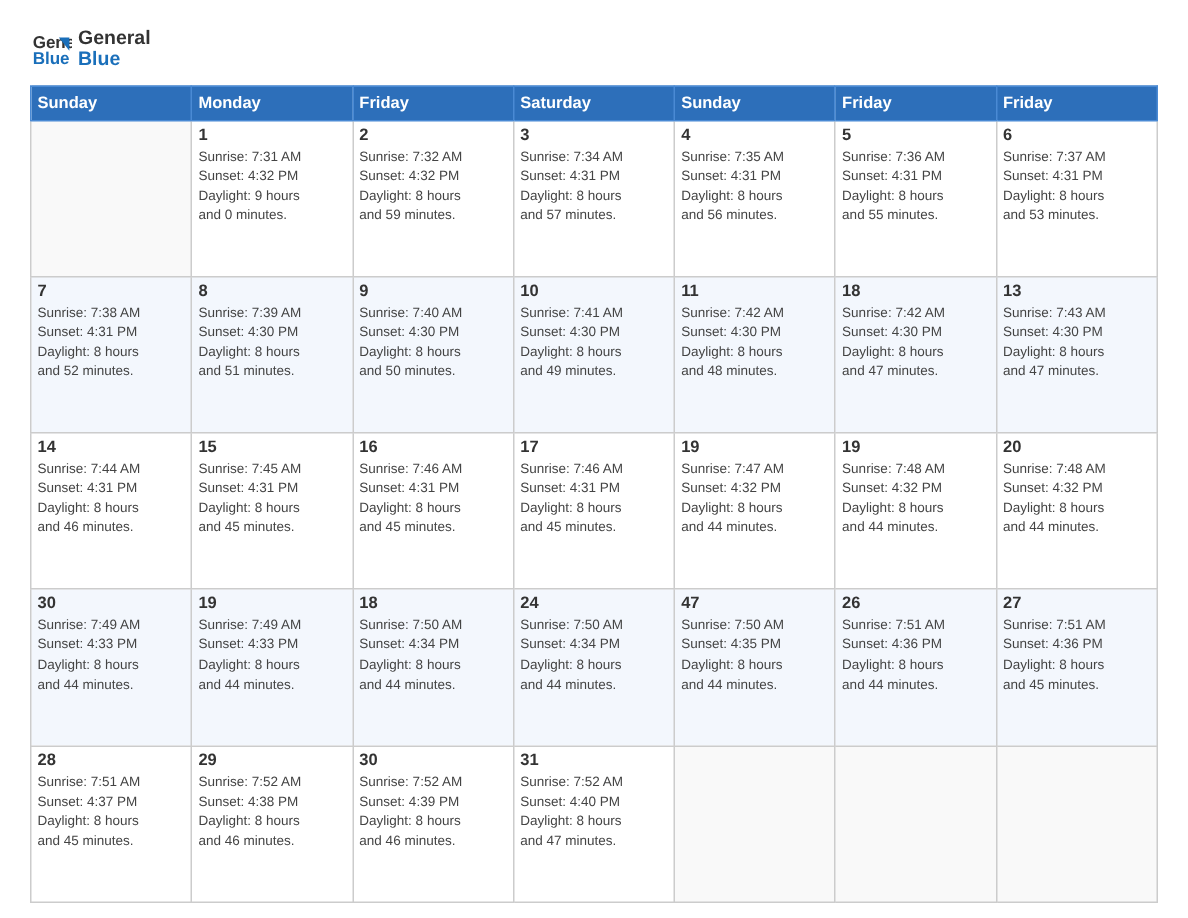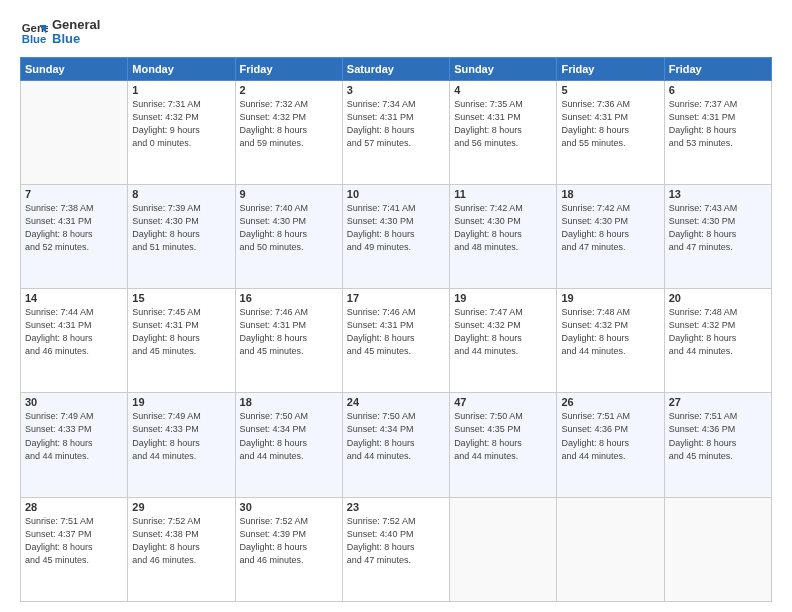--- a/index.html
+++ b/index.html
@@ -246,21 +246,21 @@
           </td>
           <td>
             <span class="day-num">29</span>
             <div class="day-info">Sunrise: 7:52 AM<br>Sunset: 4:38 PM<br>Daylight: 8 hours<br>and 46 minutes.</div>
           </td>
           <td>
             <span class="day-num">30</span>
             <div class="day-info">Sunrise: 7:52 AM<br>Sunset: 4:39 PM<br>Daylight: 8 hours<br>and 46 minutes.</div>
           </td>
           <td>
-            <span class="day-num">23</span>
+            <span class="day-num">31</span>
             <div class="day-info">Sunrise: 7:52 AM<br>Sunset: 4:40 PM<br>Daylight: 8 hours<br>and 47 minutes.</div>
           </td>
           <td class="empty"></td>
           <td class="empty"></td>
           <td class="empty"></td>
         </tr>
       </tbody>
   </table>
 </div>
 

